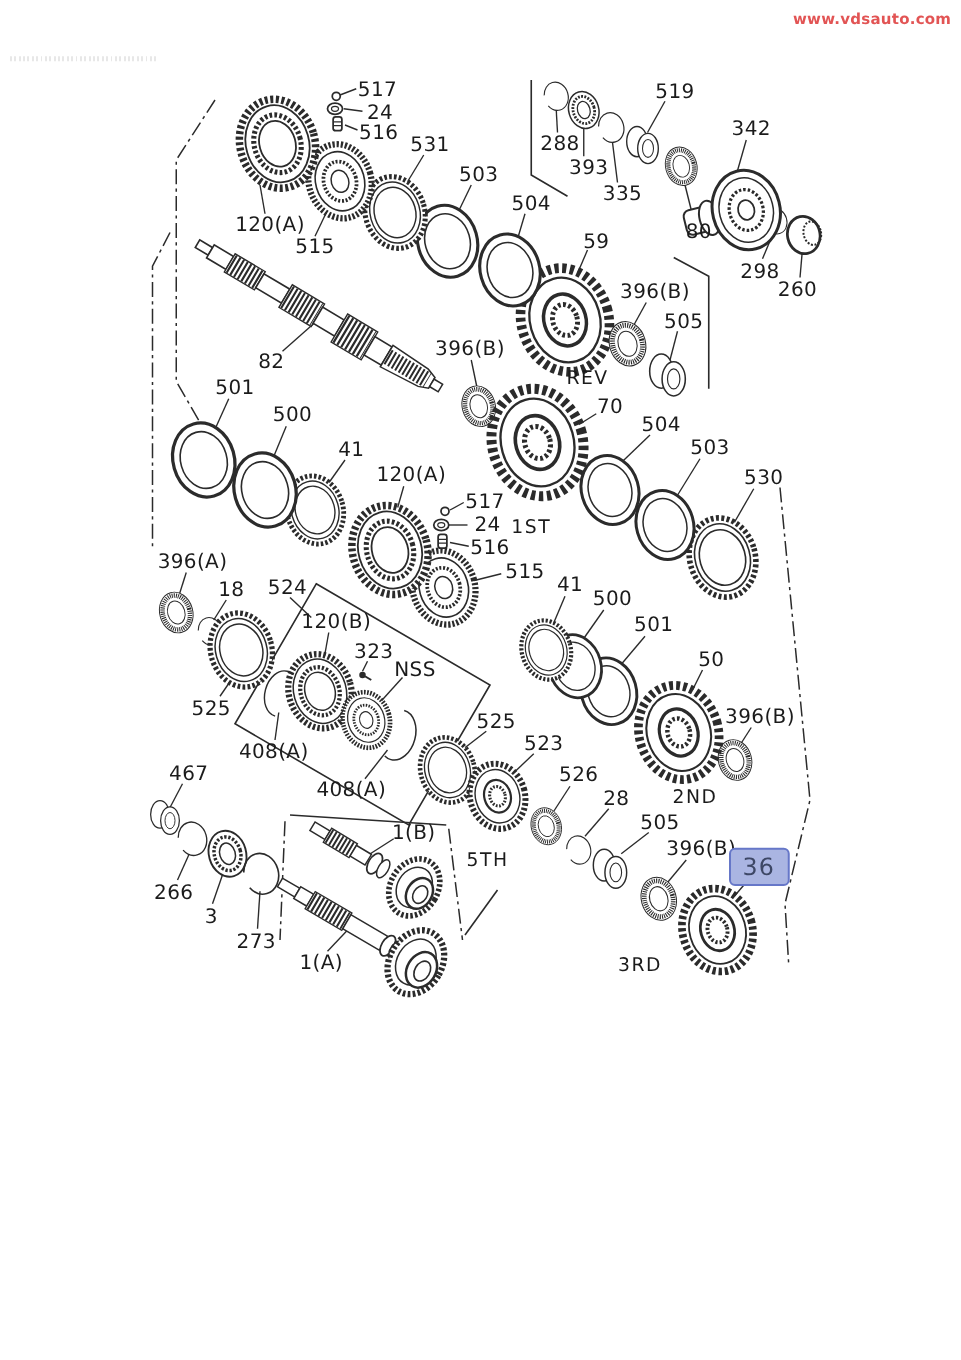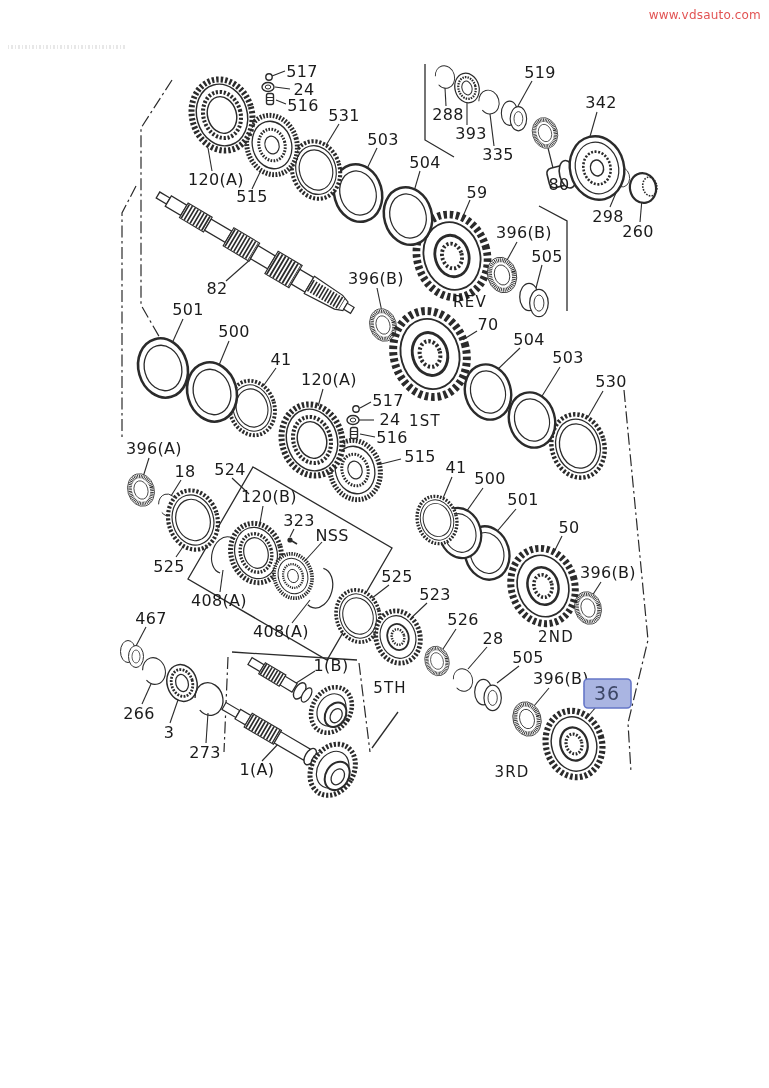--- a/index.html
+++ b/index.html
@@ -8,21 +8,21 @@
   
   .brand{position:absolute;top:10px;right:6px;width:150px;text-align:right;}
   .logo-wrap{position:relative;display:inline-block;padding-right:6px;}
   .logo-text{font-style:italic;font-weight:bold;font-size:46px;line-height:48px;
              letter-spacing:-3px;color:#ee5c5c;display:inline-block;
              transform:scaleX(1.05);}
   .logo-reg{position:absolute;top:2px;right:-6px;font-size:10px;color:#ee5c5c;
             font-style:normal;font-weight:bold;}
   .logo-stripe{position:absolute;left:-4px;right:-2px;height:3.5px;background:#fff;}
   .stripe1{top:19px;} .stripe2{top:29px;}
-  .site{font-size:12px;font-weight:normal;color:#e25454;letter-spacing:.2px;
+  .site{font-size:12px;font-weight:bold;color:#e25454;letter-spacing:.2px;
         margin-top:-2px;padding-right:2px;}
   
   .wm{position:absolute;left:8px;top:45px;width:118px;height:4px;opacity:.55;
       background:repeating-linear-gradient(90deg,#d4d4d4 0 1.5px,transparent 1.5px 3.5px);}
   
   svg#diagram{position:absolute;left:0;top:0;}
   #diagram g.parts{stroke:#2b2b2b;fill:none;}
   #diagram .ldr line{stroke:#2b2b2b;stroke-width:1.1;}
   #diagram .boxln{stroke:#2b2b2b;stroke-width:1.3;fill:none;}
   #diagram .chain{stroke:#2b2b2b;stroke-width:1.2;fill:none;

